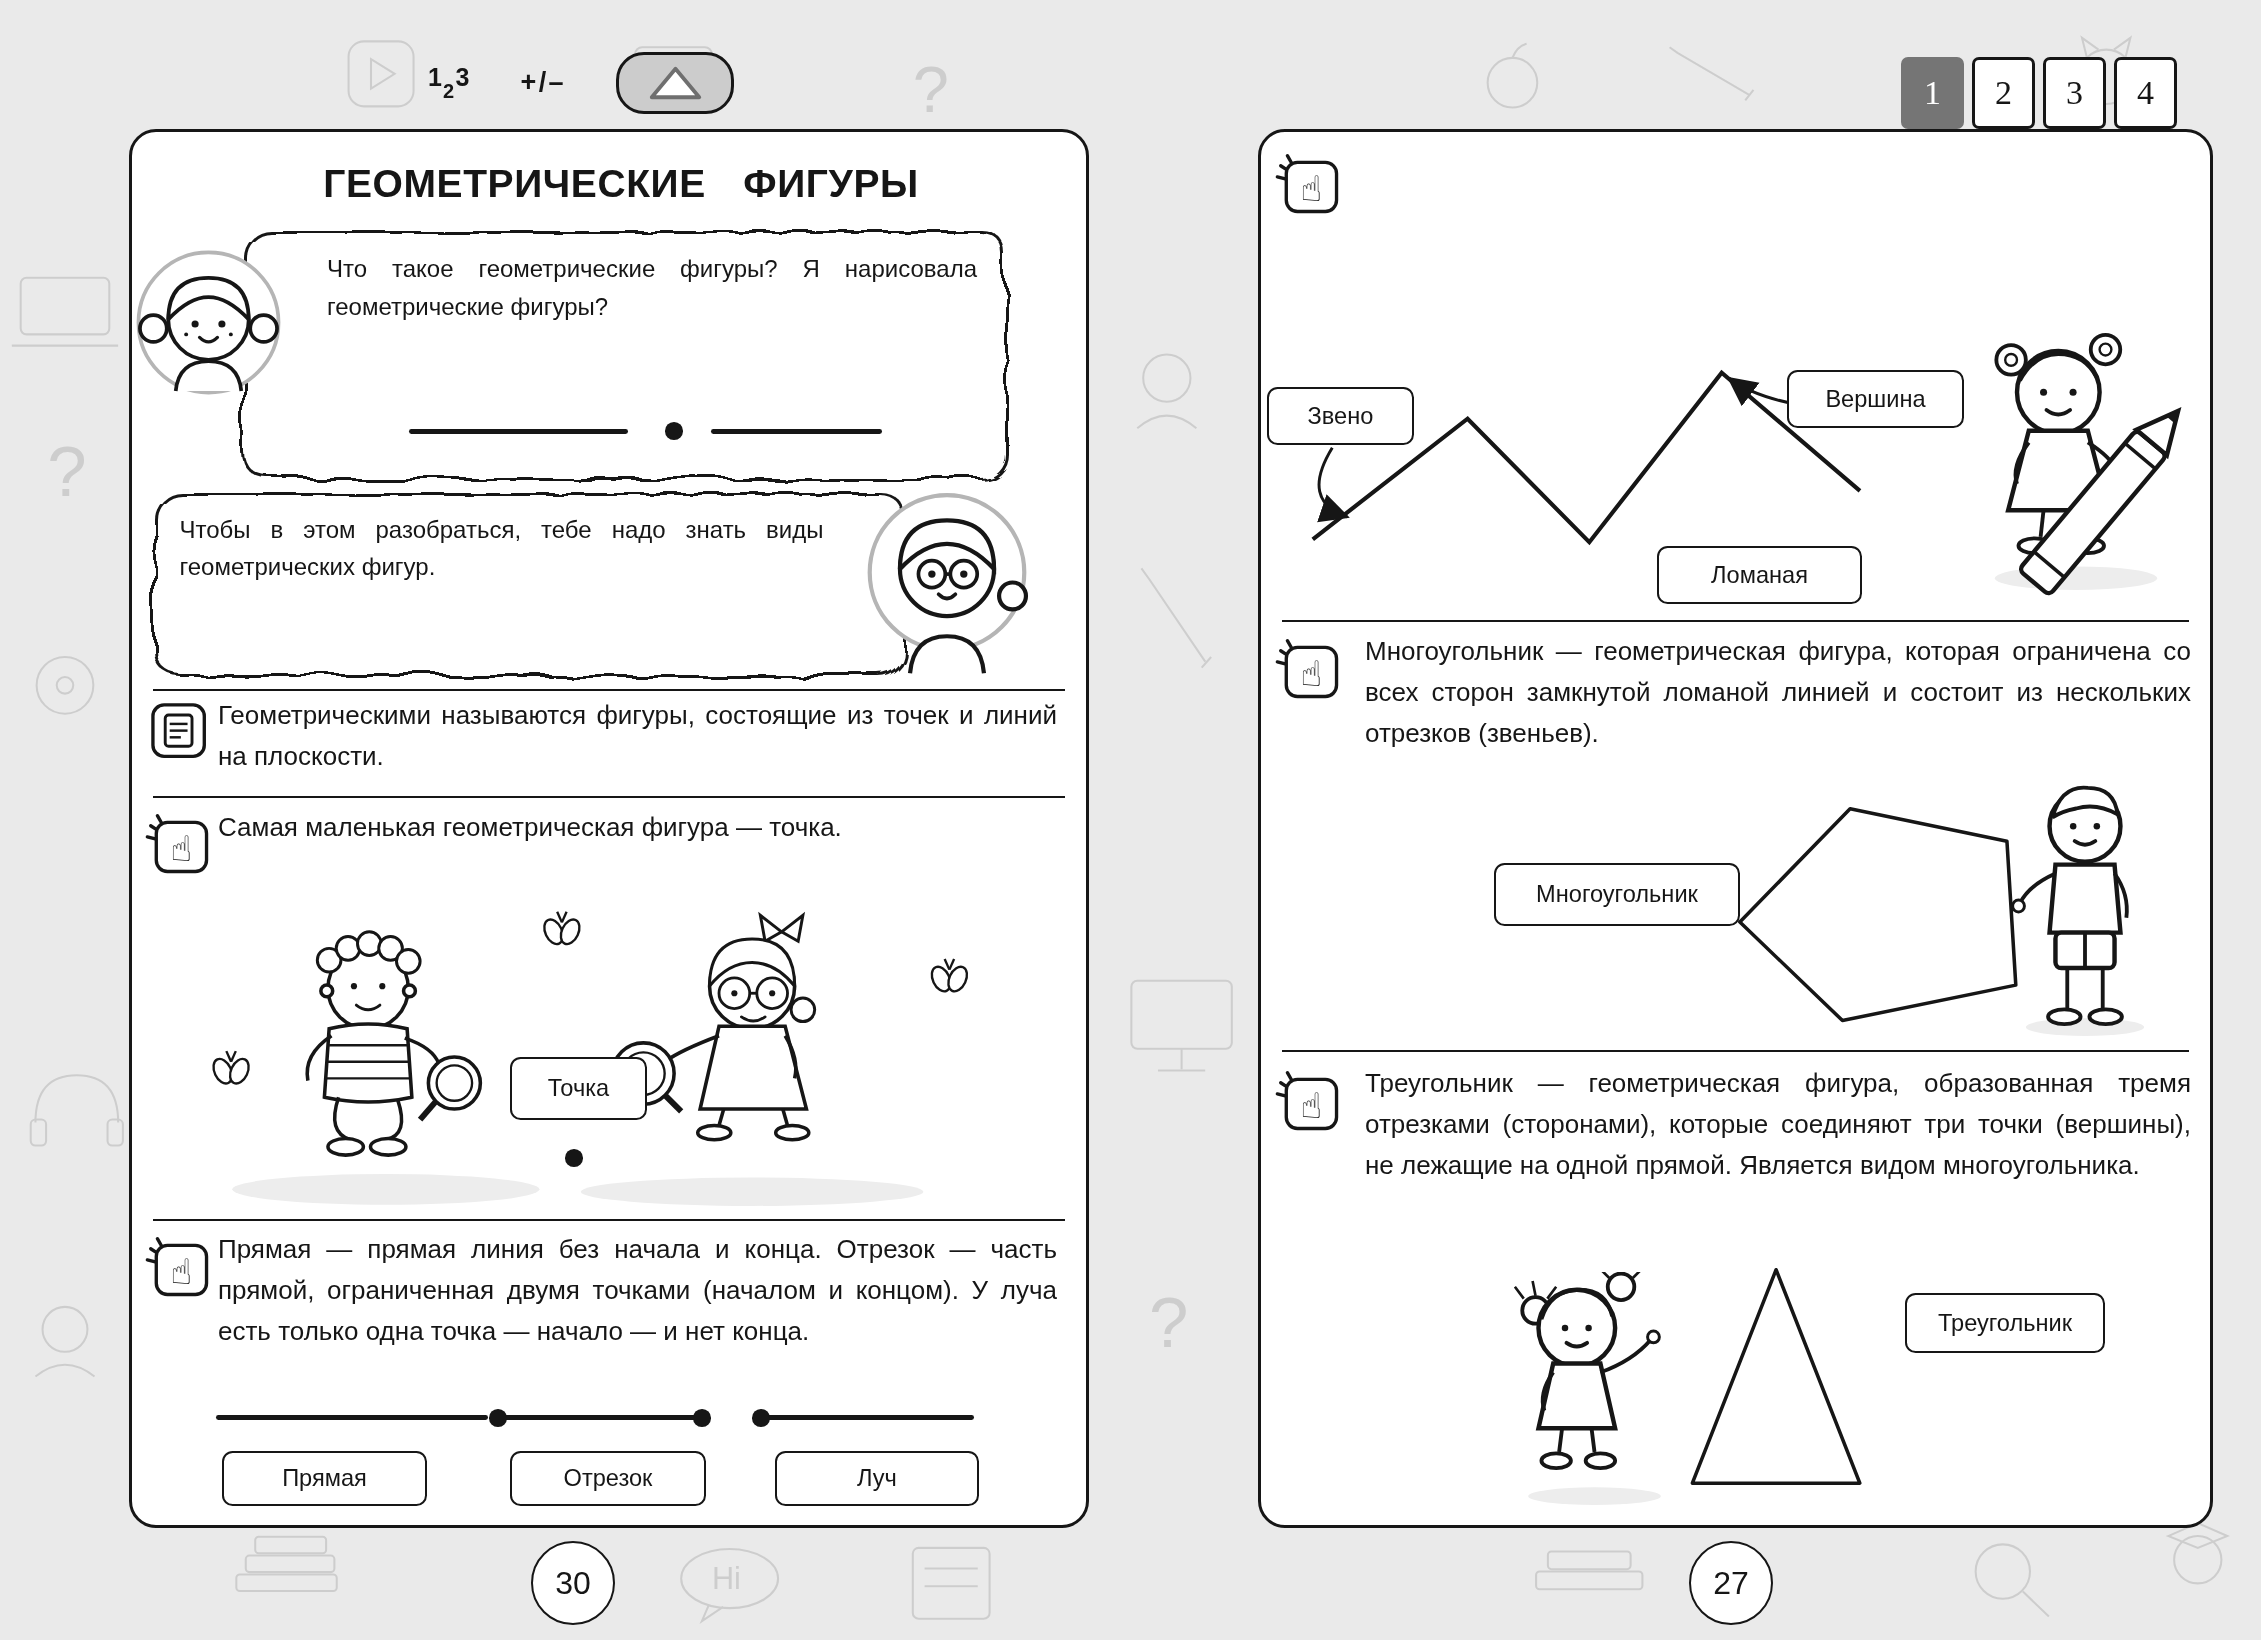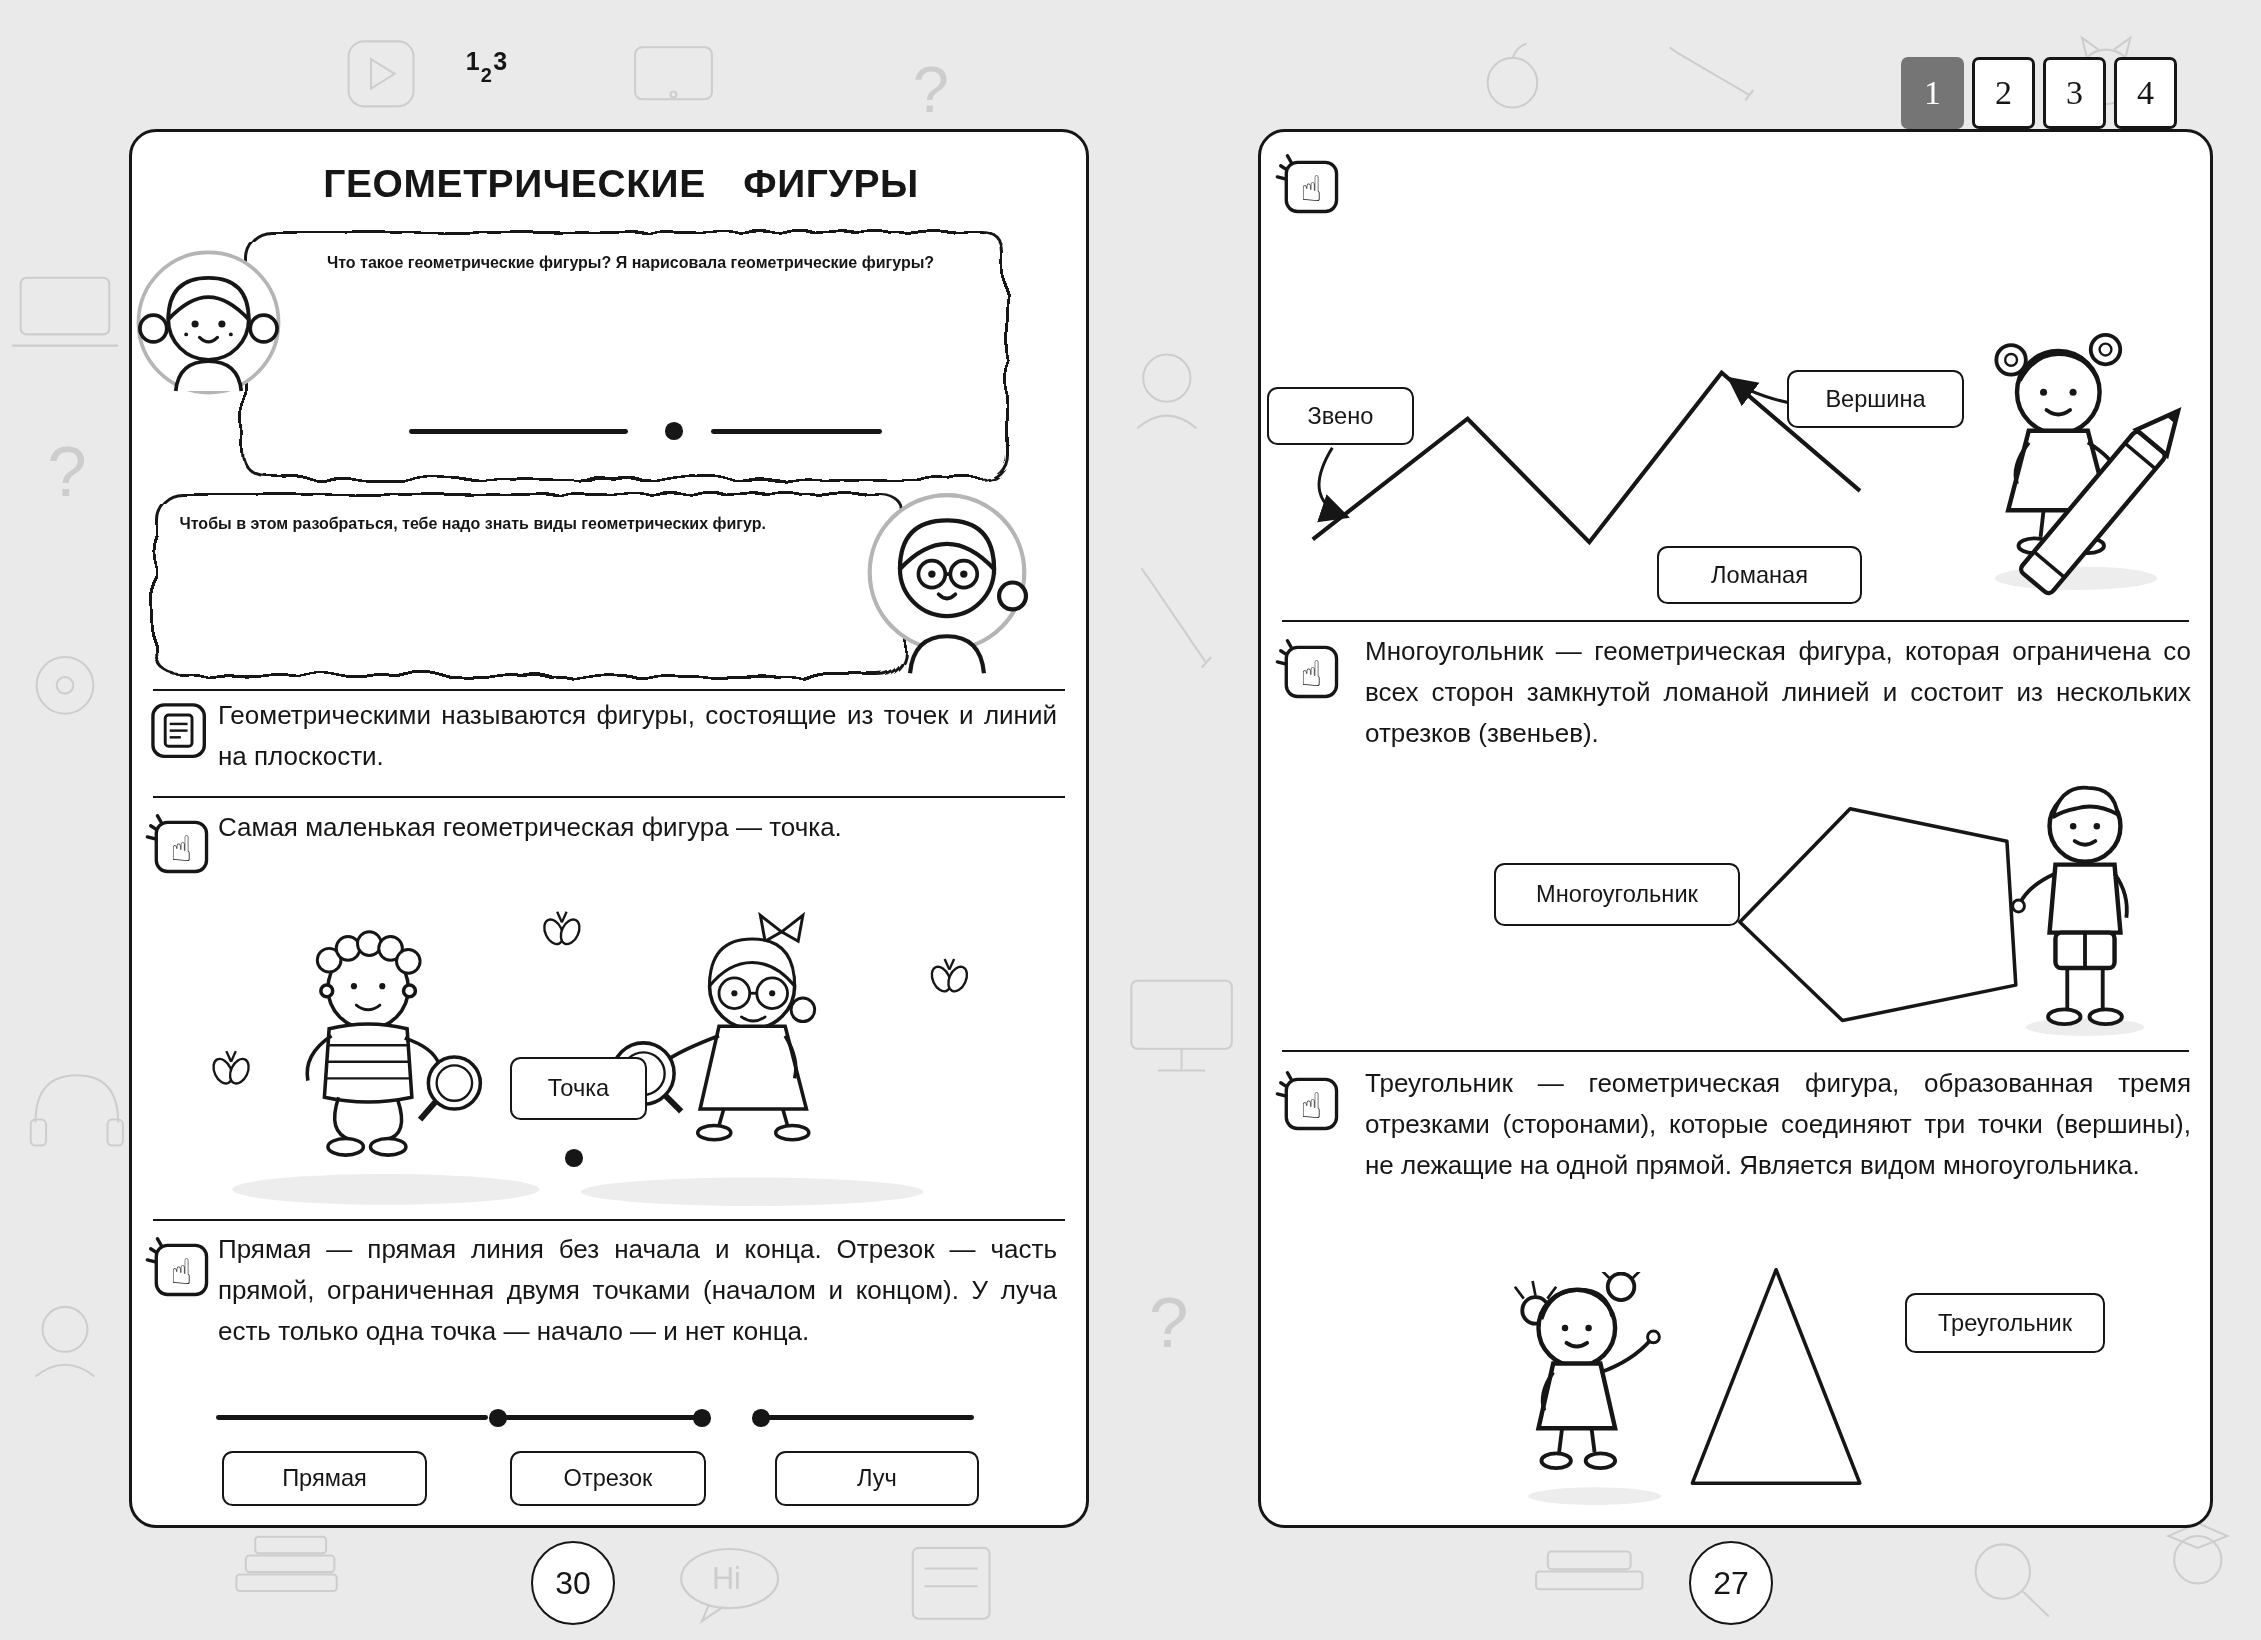--- a/index.html
+++ b/index.html
@@ -21,36 +21,36 @@
   }
   .divider { position:absolute; left:21px; right:21px; height:2.4px; background:#161616; }
   .rule-text { position:absolute; font-size:26px; line-height:1.57; text-align:justify; }
   .rule-icon { position:absolute; width:67px; height:67px; }
   .label-box {
     position:absolute; background:#fff; border:2.4px solid #161616; border-radius:10.6px;
     display:flex; align-items:center; justify-content:center; font-size:23.6px; z-index:3;
   }
   .bubble { position:absolute; }
   .bubble-border { position:absolute; inset:0; border:3px solid #161616; border-radius:27px; filter:url(#wavy); }
-  .bubble-text { position:absolute; font-size:16px; line-height:1.57; text-align:justify;font-weight:bold; }
+  .bubble-text { position:absolute; font-size:24px; line-height:1.57; text-align:justify; }
   .hline { position:absolute; height:5.3px; background:#161616; border-radius:2.4px; }
   .bdot  { position:absolute; width:17.7px; height:17.7px; background:#161616; border-radius:50%; }
   .page-num {
     position:absolute; top:1541px; width:80px; height:80px; background:#fff;
     border:2.4px solid #161616; border-radius:50%; display:flex; align-items:center;
     justify-content:center; font-size:32px; z-index:2;
   }
   .tab {
     position:absolute; top:57px; width:57px; height:66px; background:#fff;
     border:3px solid #161616; border-radius:7px; display:flex; align-items:center;
     justify-content:center; font-size:34px; z-index:1;
     font-family:"Liberation Serif","DejaVu Serif",serif;
   }
   .tab.active { background:#757575; border-color:#757575; color:#fff; }
-  .toolbar { position:absolute; left:428px; top:52px; height:61px; display:flex; align-items:center; gap:50px; z-index:2;flex-direction:column; }
+  .toolbar { position:absolute; left:428px; top:52px; height:61px; display:flex; align-items:center; gap:50px; z-index:2; }
   .digits { font-weight:bold; font-size:25px; letter-spacing:1.2px; }
   .digits .hi { display:inline-block; transform:translateY(-4.7px); }
   .digits .lo { display:inline-block; transform:translateY(7px); font-size:20px; }
   .plusminus { font-weight:bold; font-size:27px; letter-spacing:2.4px; }
   .tri-pill {
     width:112px; height:56px; background:#cccccc; border:3.5px solid #161616; border-radius:28px;
     display:flex; align-items:center; justify-content:center;
   }
   .avatar { position:absolute; z-index:3; }
   .scene { position:absolute; z-index:2; }

